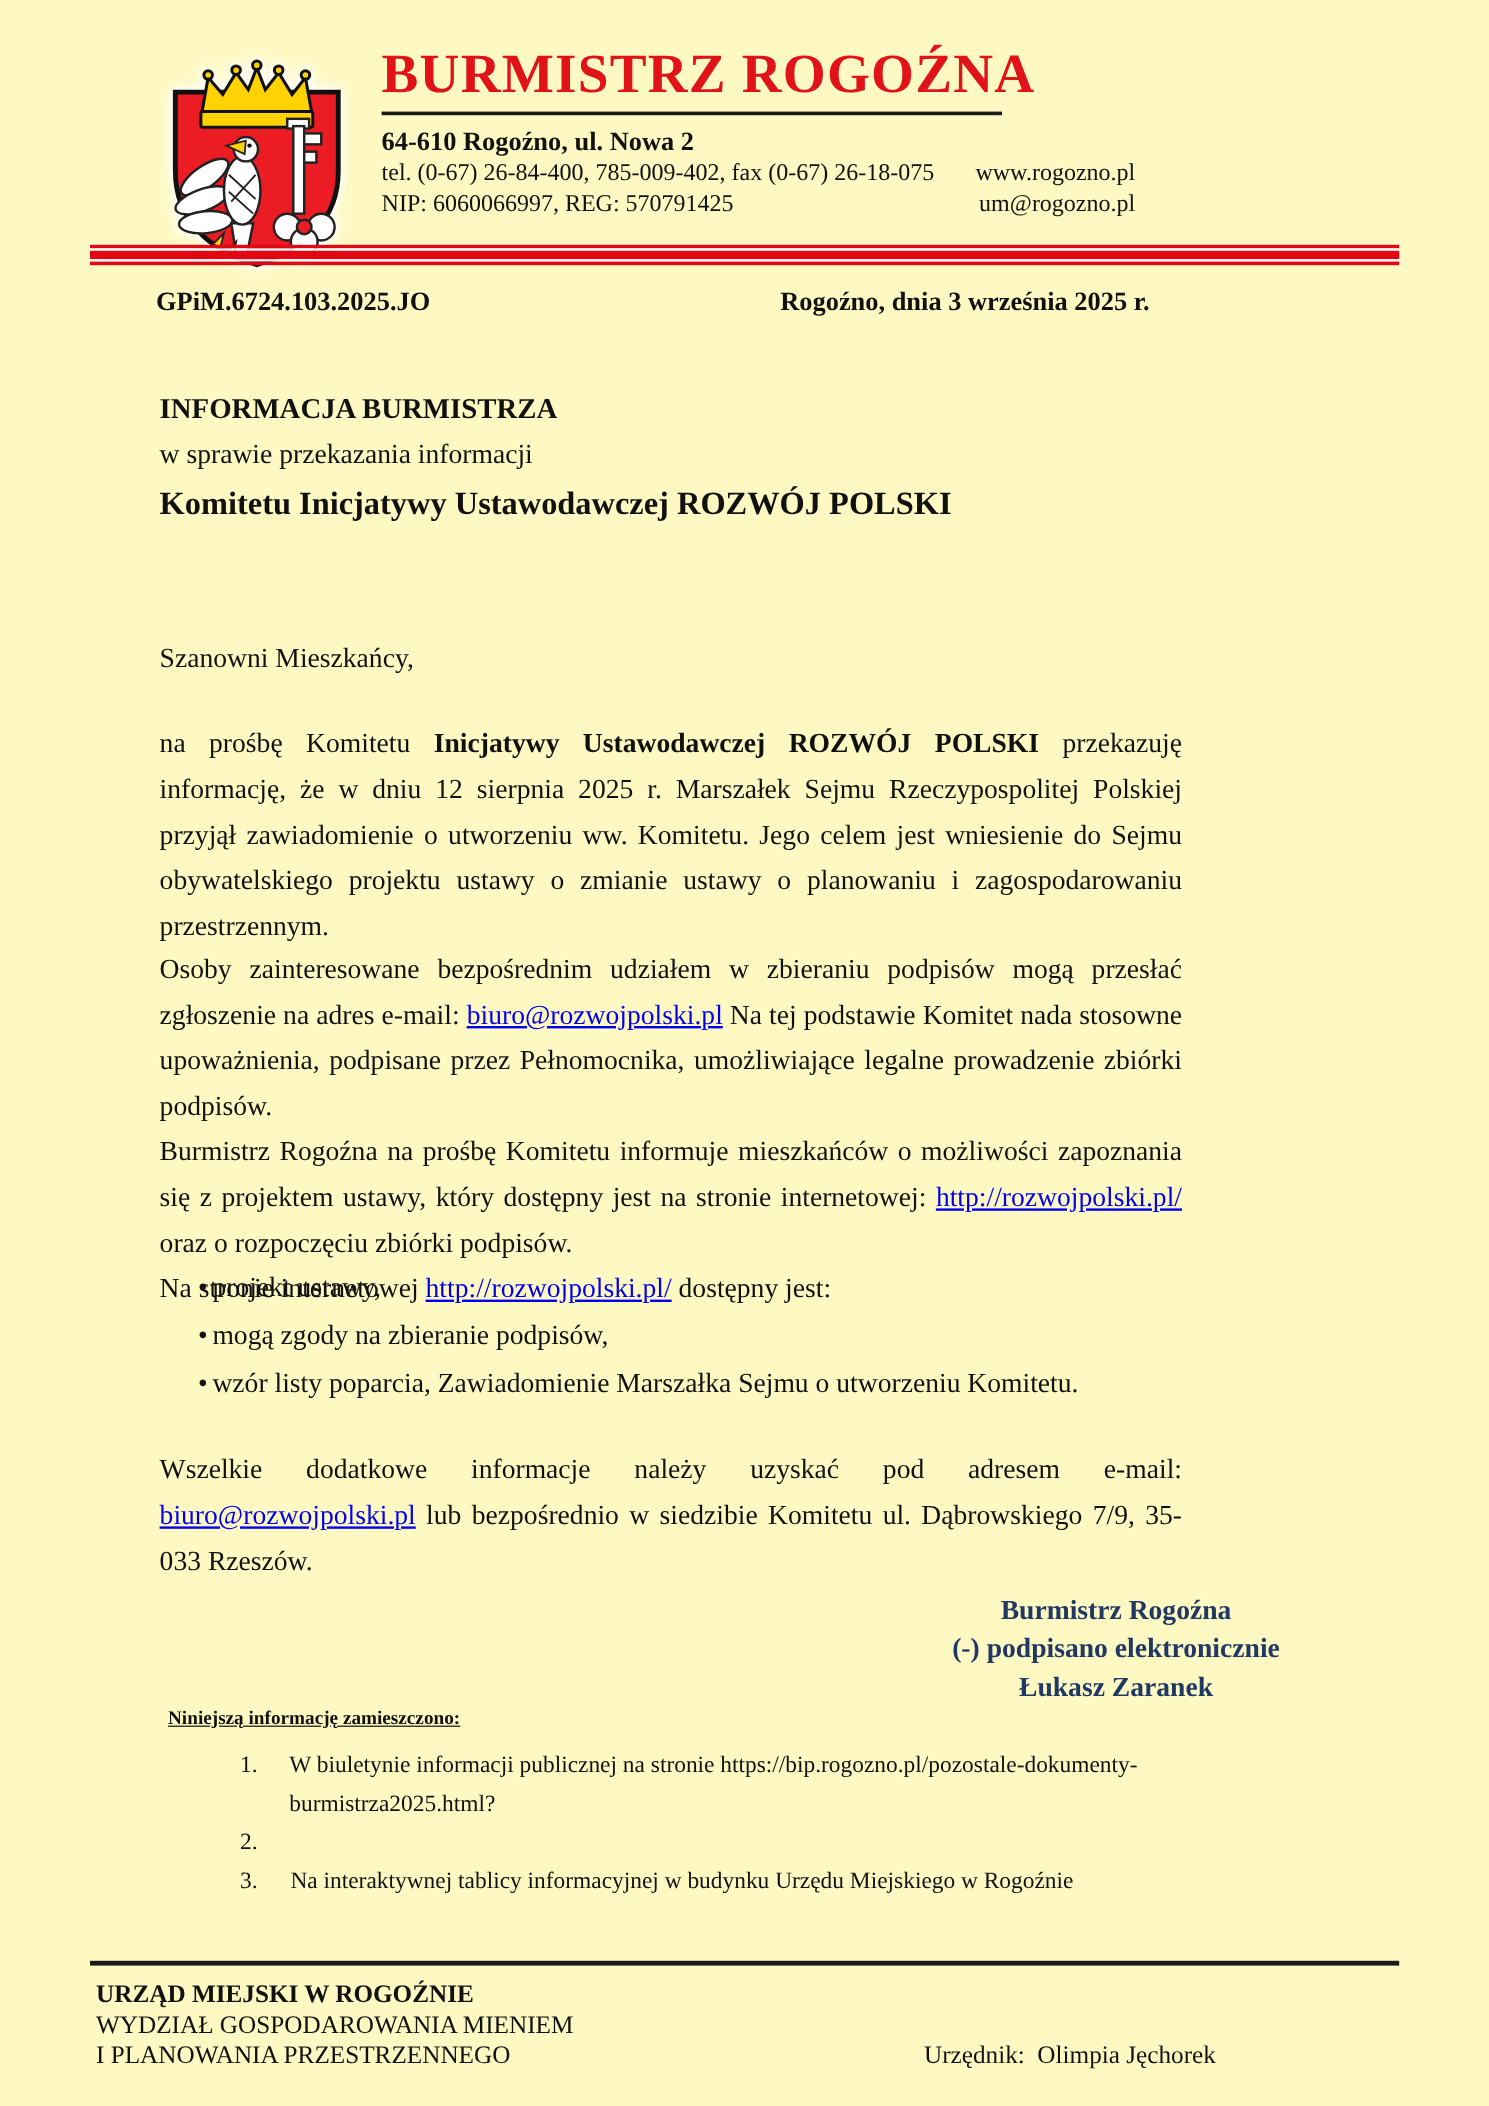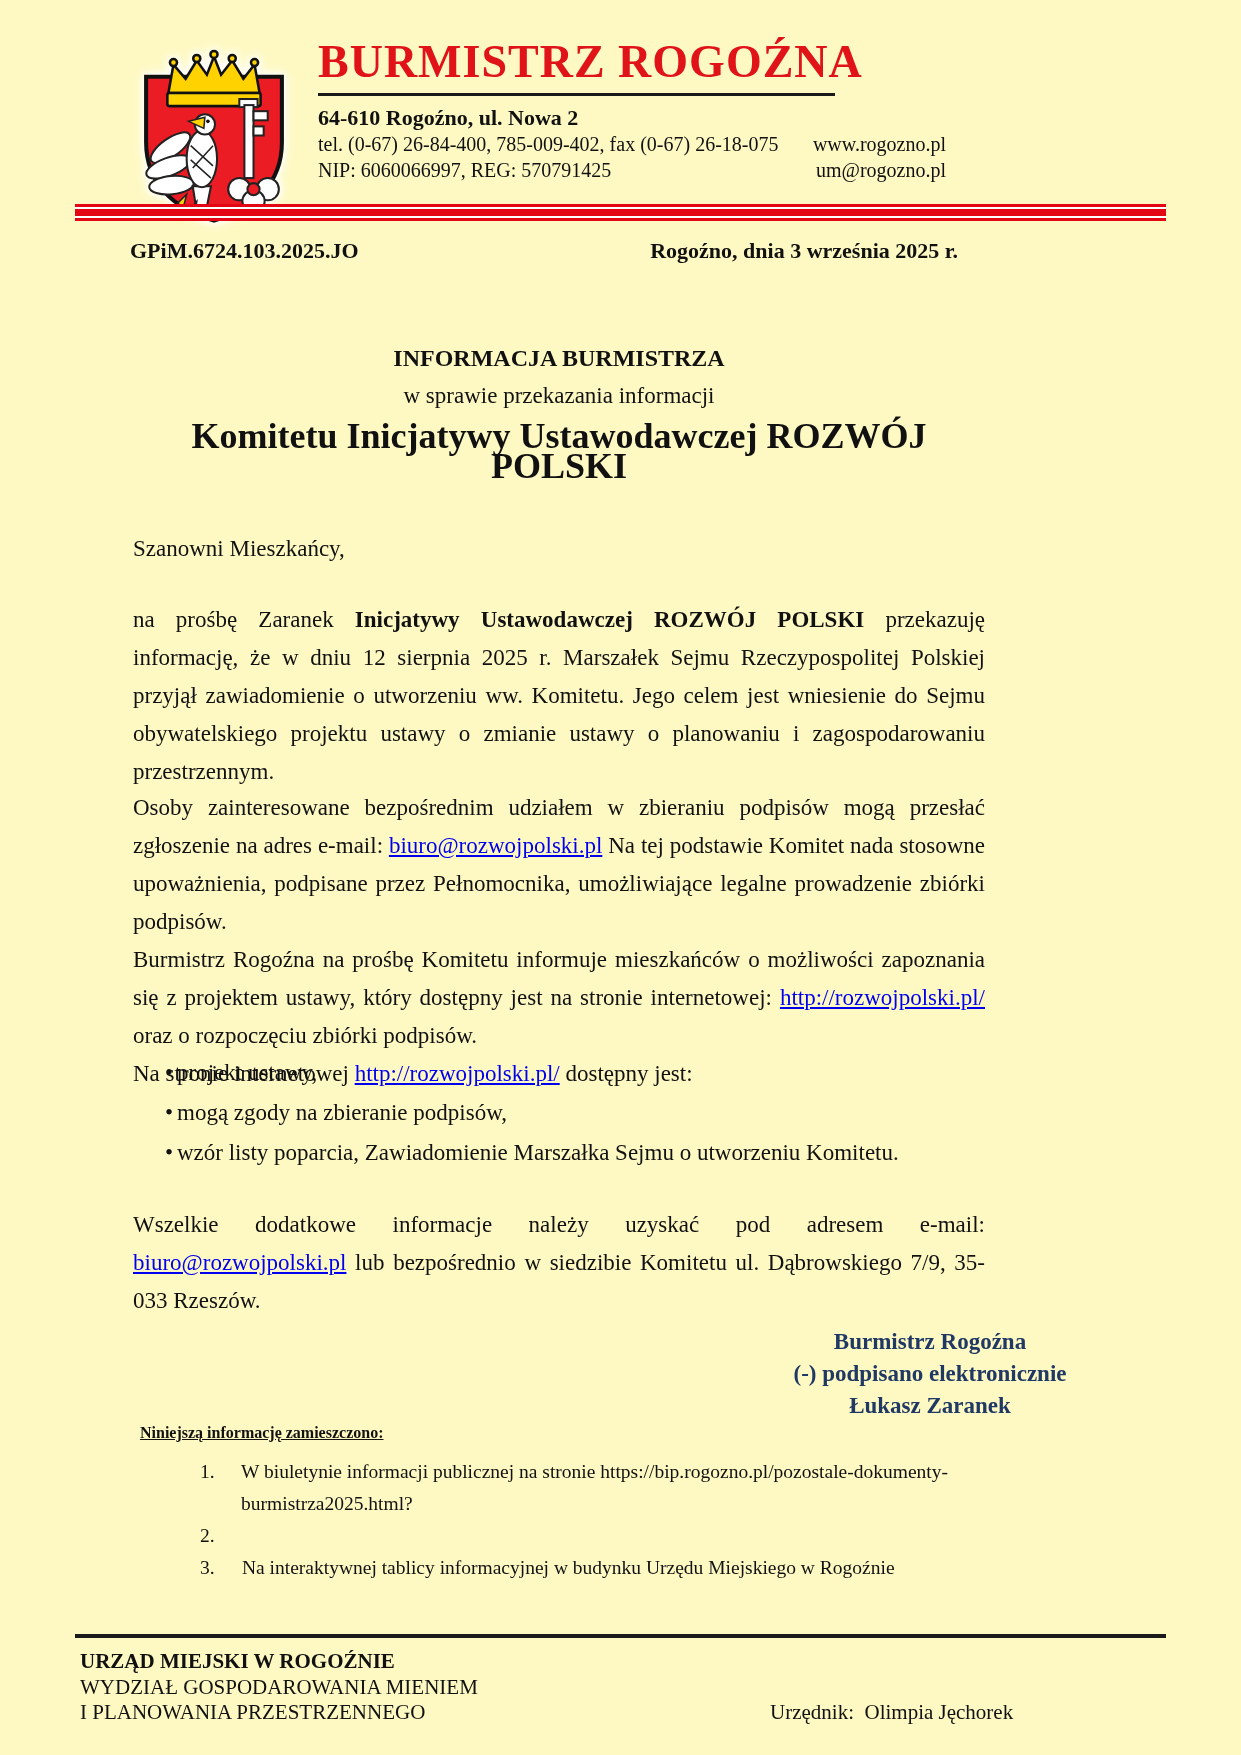--- a/index.html
+++ b/index.html
@@ -28,24 +28,24 @@
   .stripes .r1 { height:3px; background:#e30613; }
   .stripes .w  { height:2px; background:#ffffff; }
   .stripes .r2 { height:7px; background:#e30613; }
   
   .refrow {
     position:absolute; left:130px; top:226px; width:828px;
     display:flex; justify-content:space-between;
     font-size:22px; font-weight:bold; line-height:26px;margin-top:12px;
   }
   
-  .titles { position:absolute; left:133px; top:345px; width:852px; text-align:center; }
+  .titles { position:absolute; left:133px; top:328px; width:852px; text-align:left; }
   .t1 { font-size:24px; font-weight:bold; line-height:26px; margin:0; }
   .t2 { font-size:23px; line-height:26px; margin:12px 0 0 0; }
-  .t3 { font-size:36px; font-weight:bold; line-height:30px; margin:12px 0 0 0; }
+  .t3 { font-size:27px; font-weight:bold; line-height:30px; margin:12px 0 0 0; }
   
   .bodyblock { position:absolute; left:133px; width:852px; font-size:23px; line-height:38px; }
   .salutation { top:530px; }
   .p1 { top:601px; text-align:justify; }
   .p234 { top:789px; text-align:justify; }
   .p234 p { margin:0; }
   .bullets { top:1053px; }
   .bullets ul { margin:0; padding:0; list-style:none; }
   .bullets li { display:flex; line-height:40px; }
   .bullet-dot { width:44px; padding-left:32px; box-sizing:border-box; }
@@ -141,21 +141,21 @@
   </div>
 
   <div class="titles">
     <p class="t1">INFORMACJA BURMISTRZA</p>
     <p class="t2">w sprawie przekazania informacji</p>
     <p class="t3">Komitetu Inicjatywy Ustawodawczej ROZWÓJ POLSKI</p>
   </div>
 
   <div class="bodyblock salutation">Szanowni Mieszkańcy,</div>
 
-  <div class="bodyblock p1"><span>na prośbę Zaranek </span><b>Inicjatywy Ustawodawczej ROZWÓJ POLSKI</b><span> przekazuję informację, że w dniu 12 sierpnia 2025 r. Marszałek Sejmu Rzeczypospolitej Polskiej przyjął zawiadomienie o utworzeniu ww. Komitetu. Jego celem jest wniesienie do Sejmu obywatelskiego projektu ustawy o zmianie ustawy o planowaniu i zagospodarowaniu przestrzennym.</span></div>
+  <div class="bodyblock p1"><span>na prośbę Komitetu </span><b>Inicjatywy Ustawodawczej ROZWÓJ POLSKI</b><span> przekazuję informację, że w dniu 12 sierpnia 2025 r. Marszałek Sejmu Rzeczypospolitej Polskiej przyjął zawiadomienie o utworzeniu ww. Komitetu. Jego celem jest wniesienie do Sejmu obywatelskiego projektu ustawy o zmianie ustawy o planowaniu i zagospodarowaniu przestrzennym.</span></div>
 
   <div class="bodyblock p234">
     <p><span>Osoby zainteresowane bezpośrednim udziałem w zbieraniu podpisów mogą przesłać zgłoszenie na adres e-mail: </span><a class="doclink">biuro@rozwojpolski.pl</a><span> Na tej podstawie Komitet nada stosowne upoważnienia, podpisane przez Pełnomocnika, umożliwiające legalne prowadzenie zbiórki podpisów.</span></p>
     <p><span>Burmistrz Rogoźna na prośbę Komitetu informuje mieszkańców o możliwości zapoznania się z projektem ustawy, który dostępny jest na stronie internetowej: </span><a class="doclink">http://rozwojpolski.pl/</a><span> oraz o rozpoczęciu zbiórki podpisów.</span></p>
     <p><span>Na stronie internetowej </span><a class="doclink">http://rozwojpolski.pl/</a><span> dostępny jest:</span></p>
   </div>
 
   <div class="bodyblock bullets">
     <ul>
       <li>

